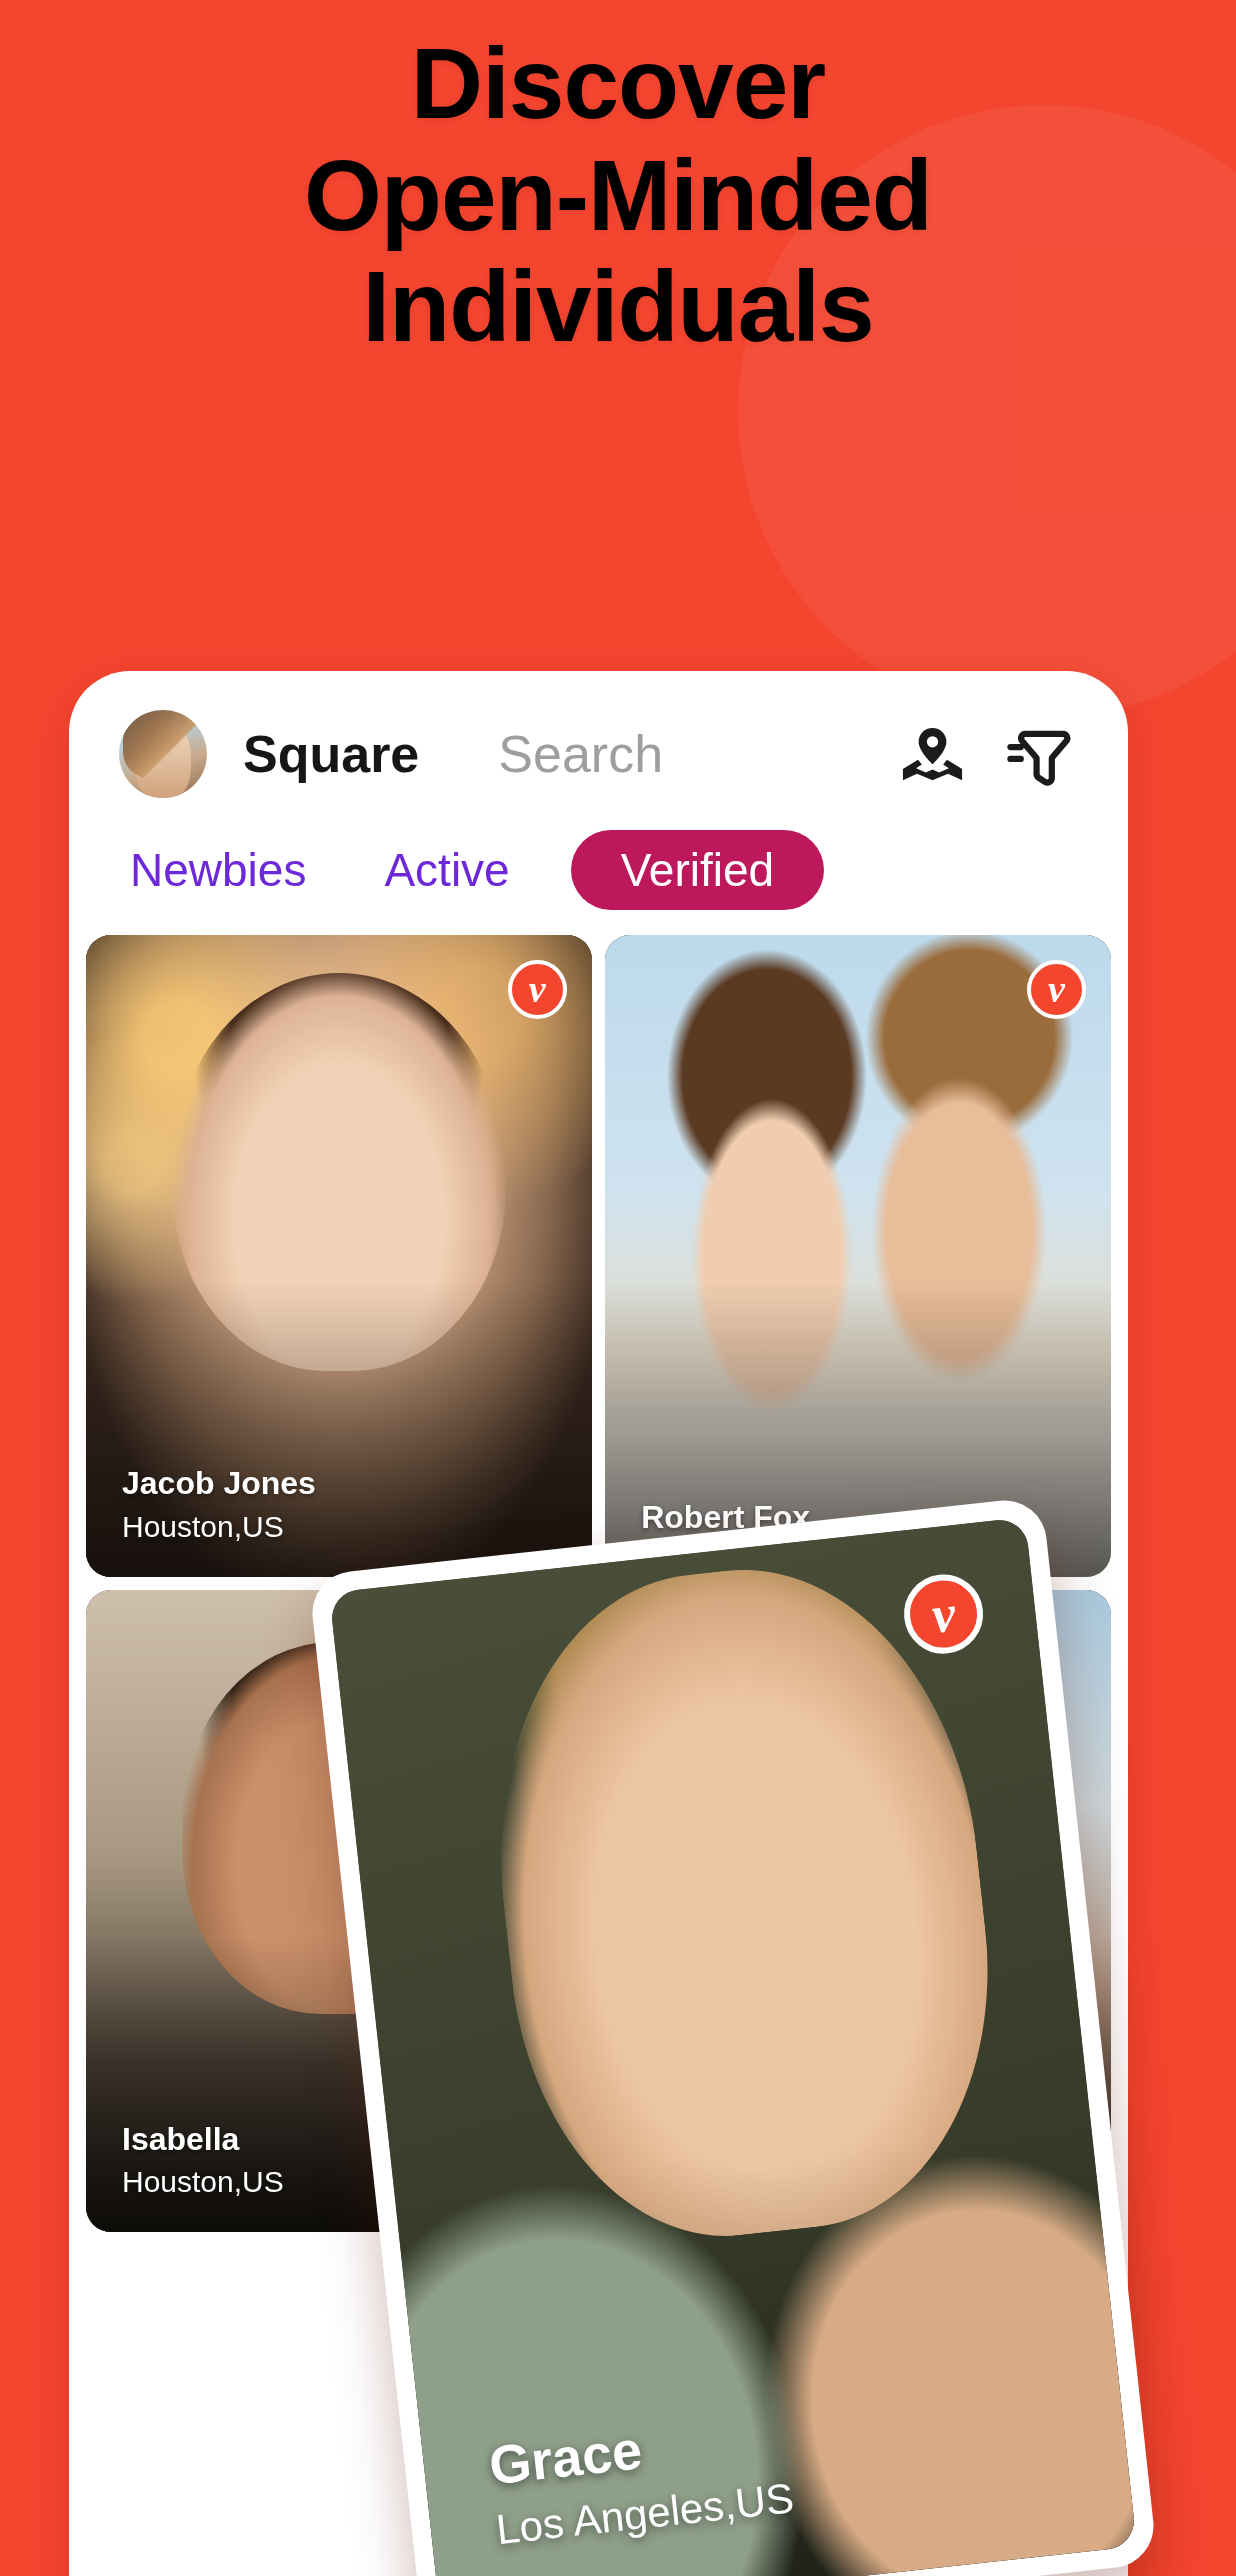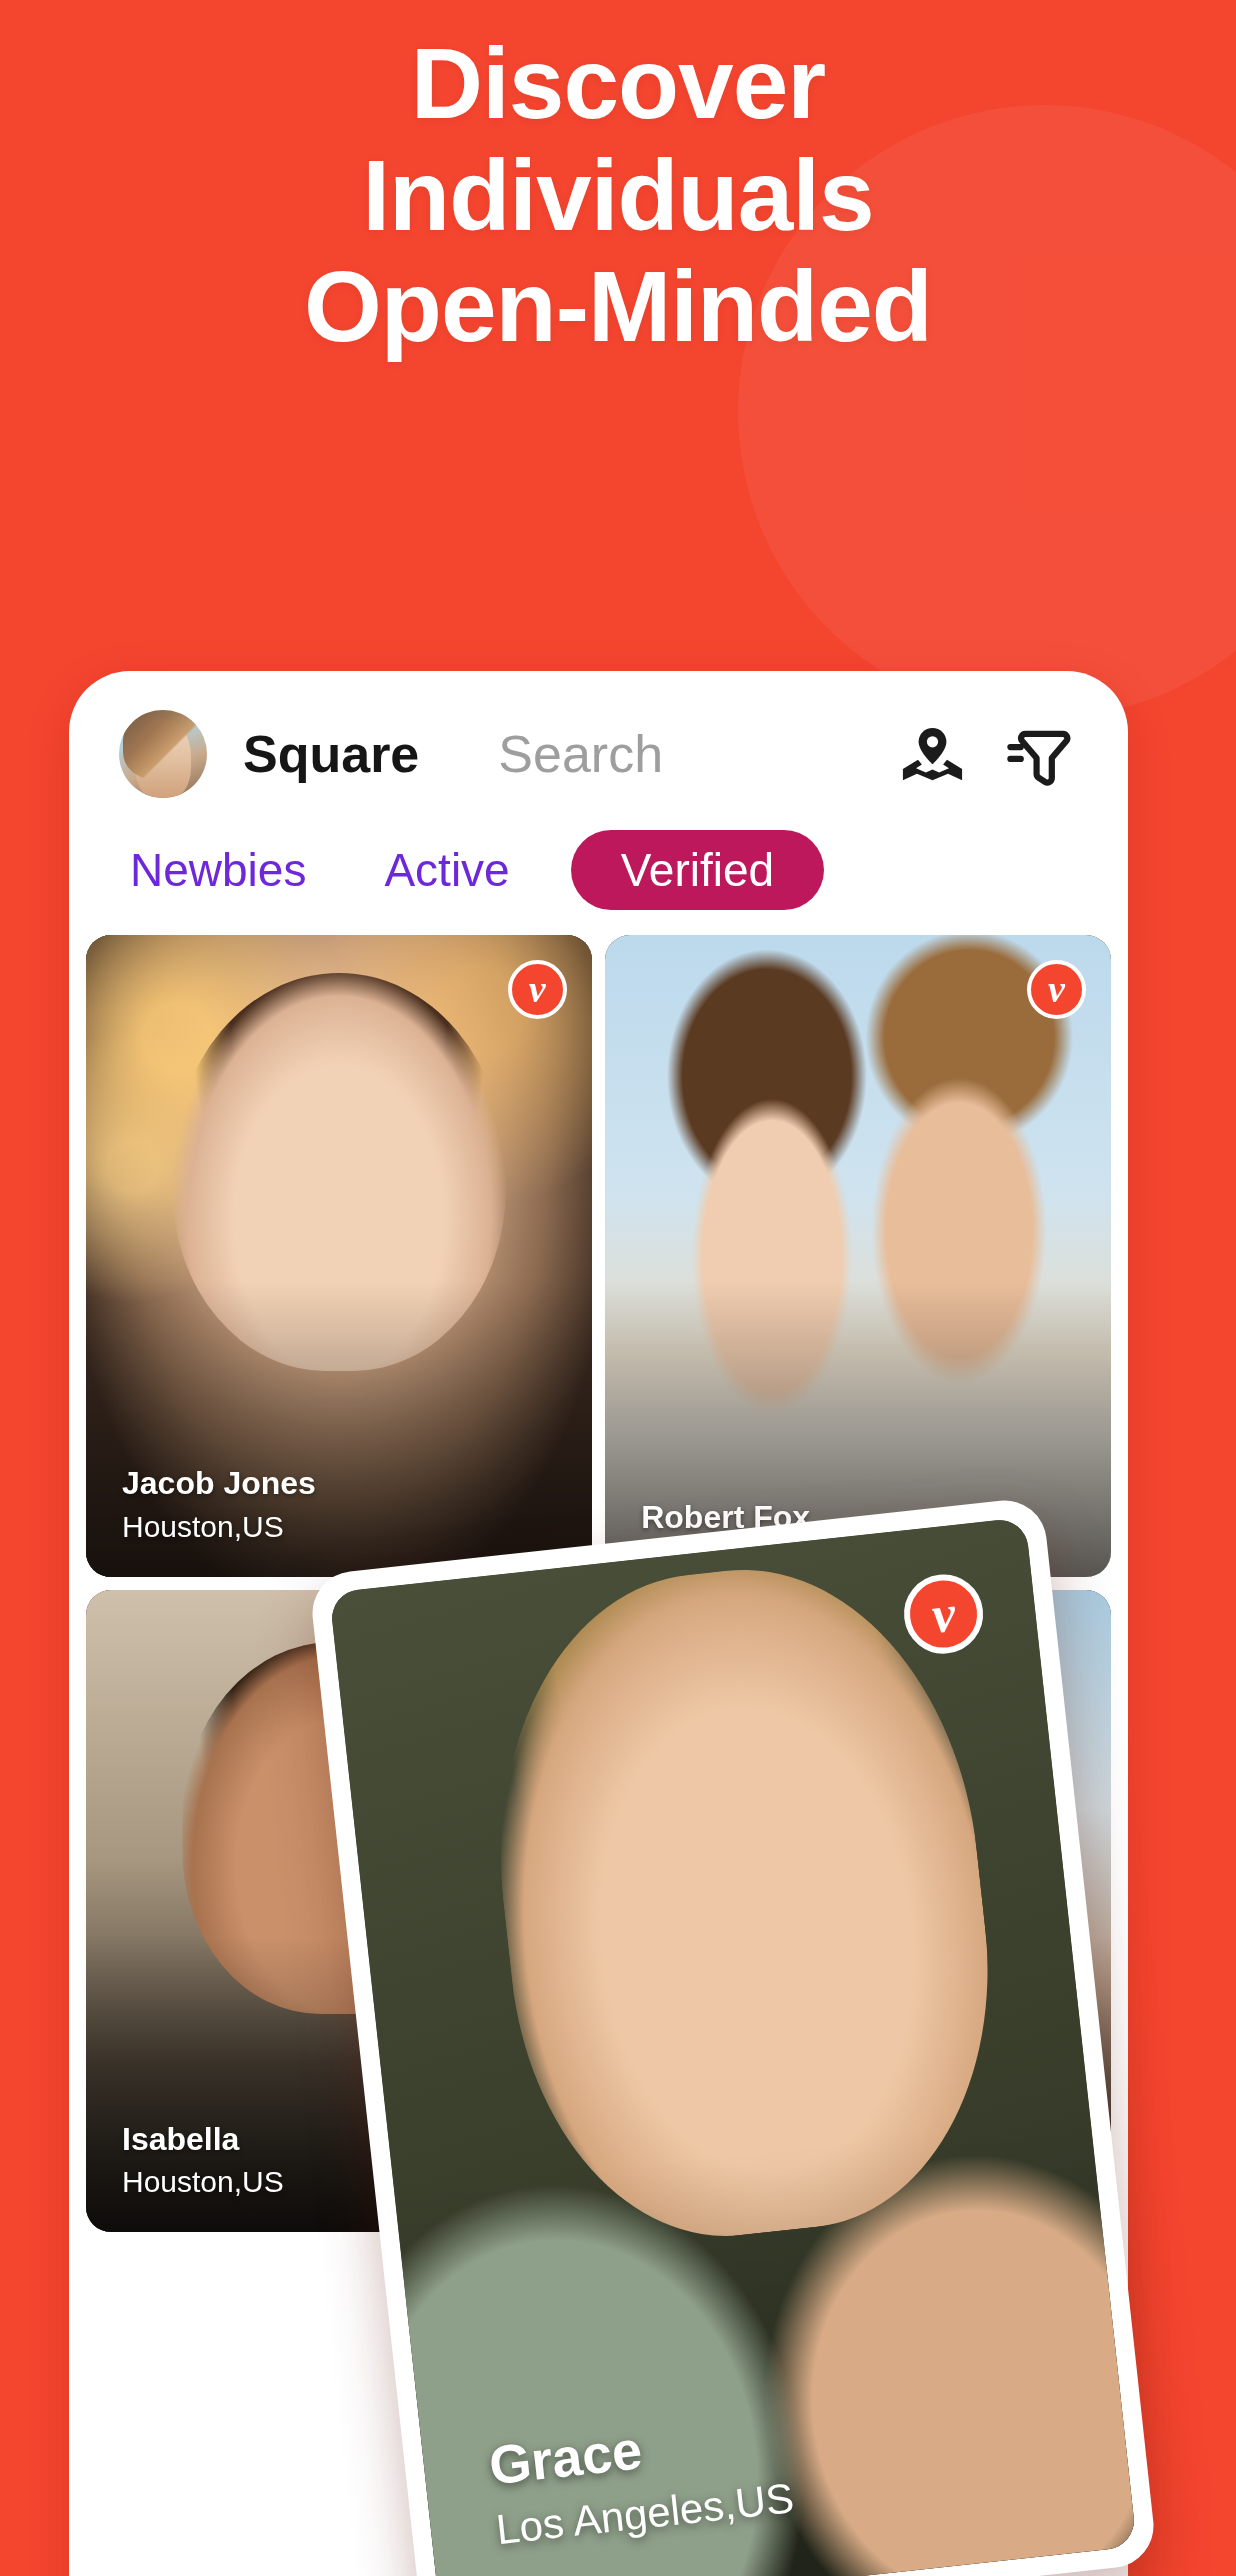--- a/index.html
+++ b/index.html
@@ -26,21 +26,21 @@
 
   
   .headline{
     position:absolute;
     top:33px; left:0; right:0;
     text-align:center;
     z-index:5;
   }
   .headline .line{
     display:block;
-    color:#ffffff;
+    color:#000000;
     font-weight:800;
     font-size:100px;
     line-height:1.0;
     letter-spacing:-1px;
     margin-bottom:11.5px;
     text-shadow:0 1.9px 9.6px rgba(0,0,0,0.06);
   }
 
   
   .phone{
@@ -317,22 +317,22 @@
 </style>
 </head>
 <body>
 
 <div id="stage">
 
   <div class="deco-circle"></div>
 
   <div class="headline">
     <span class="line">Discover</span>
+    <span class="line">Open-Minded</span>
     <span class="line">Individuals</span>
-    <span class="line">Open-Minded</span>
   </div>
 
   <div class="phone">
 
     <div class="appbar">
       <div class="avatar"></div>
       <div class="brand">Square</div>
       <div class="searchlink">Search</div>
       <div class="appbar-spacer"></div>
 

